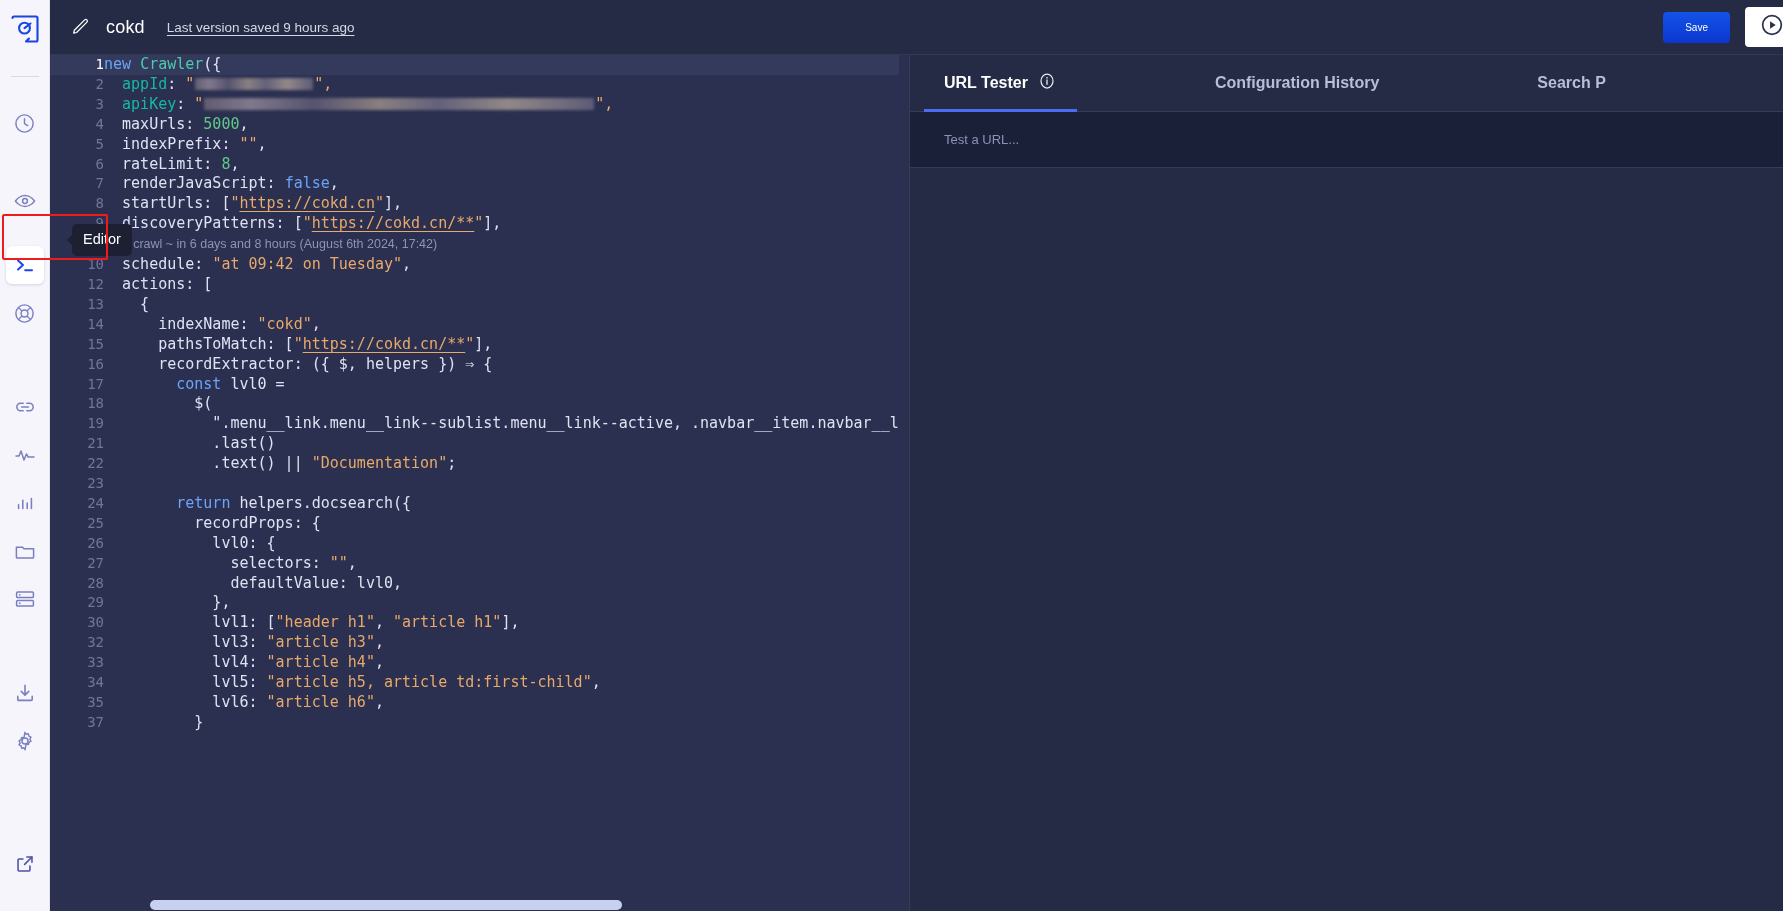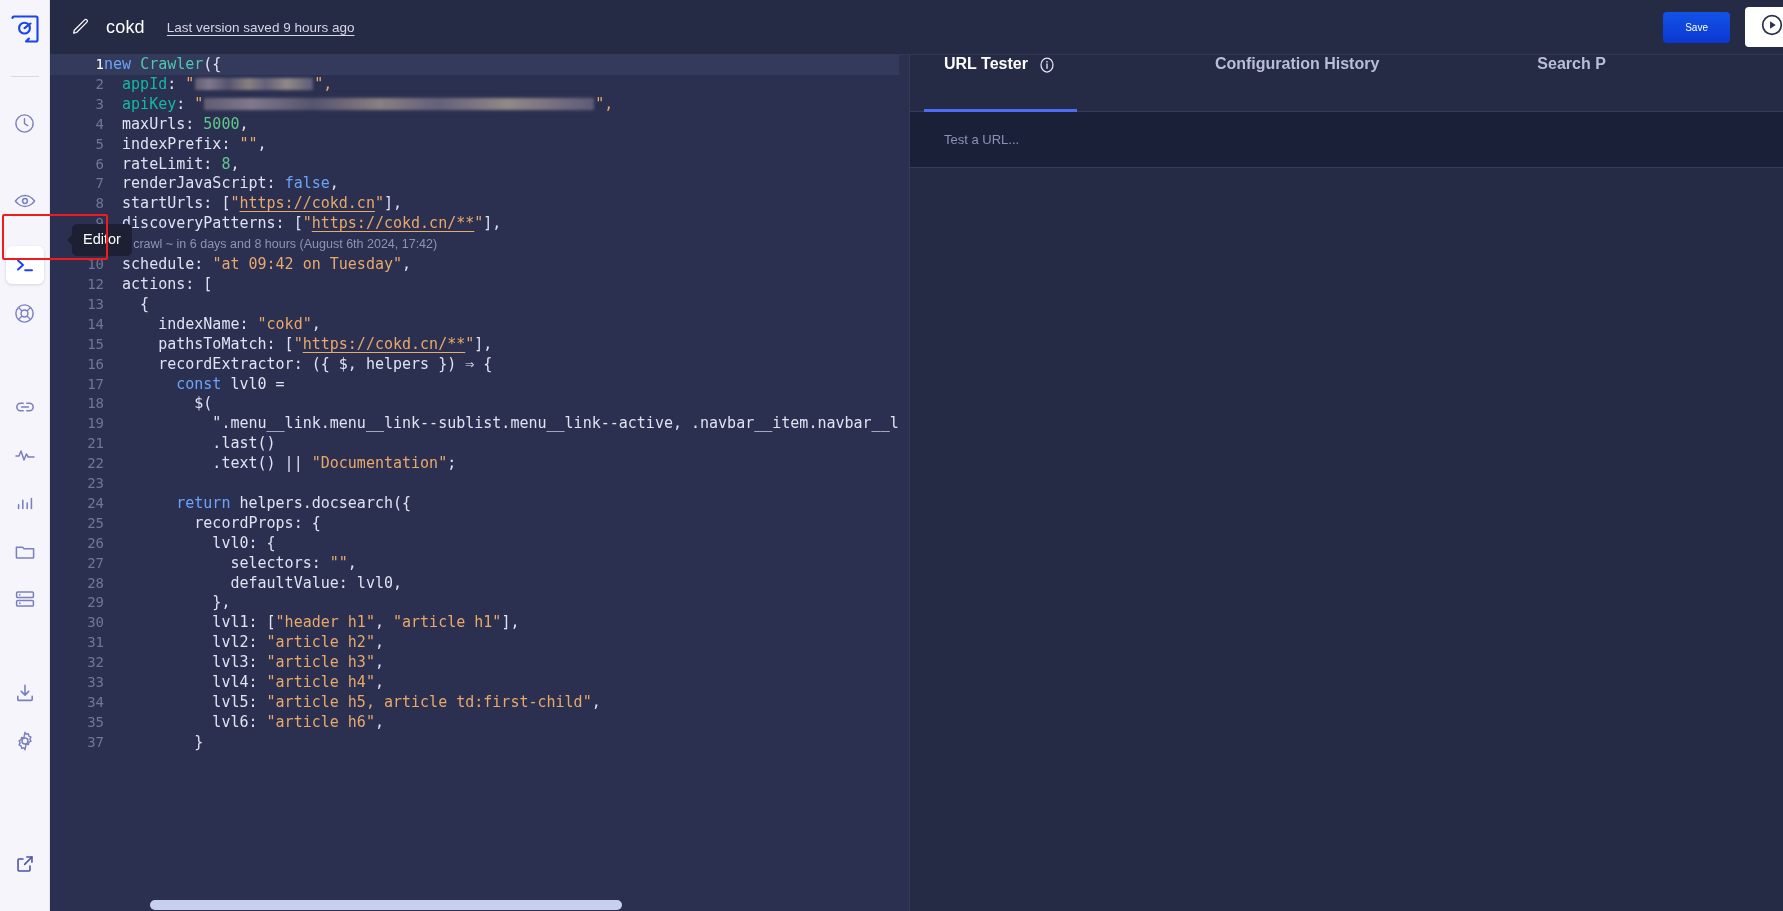--- a/index.html
+++ b/index.html
@@ -262,21 +262,21 @@
   .tabs {
     height: 57px;
     flex: 0 0 57px;
     display: flex;
     align-items: stretch;
     border-bottom: 1px solid #353b58;
     padding-left: 14px;
   }
   .tab {
     display: flex;
-    align-items: flex-start;
+    align-items: center;
     gap: 9px;
     padding: 0 20px;
     color: #b9bed6;
     font-size: 16px;
     font-weight: bold;
     cursor: pointer;
     position: relative;
     white-space: nowrap;
   }
   .tab.active { color: #ffffff; }
@@ -592,24 +592,20 @@
                   <td class="ln">28</td>
                   <td class="code-cell">              defaultValue: lvl0,</td>
                 </tr>
                 <tr>
                   <td class="ln">29</td>
                   <td class="code-cell">            },</td>
                 </tr>
                 <tr>
                   <td class="ln">30</td>
                   <td class="code-cell">            lvl1: [<span class="str">"header h1"</span>, <span class="str">"article h1"</span>],</td>
-                </tr>
-                <tr>
-                  <td class="ln">31</td>
-                  <td class="code-cell">            lvl2: <span class="str">"article h2"</span>,</td>
                 </tr>
                 <tr>
                   <td class="ln">32</td>
                   <td class="code-cell">            lvl3: <span class="str">"article h3"</span>,</td>
                 </tr>
                 <tr>
                   <td class="ln">33</td>
                   <td class="code-cell">            lvl4: <span class="str">"article h4"</span>,</td>
                 </tr>
                 <tr>

